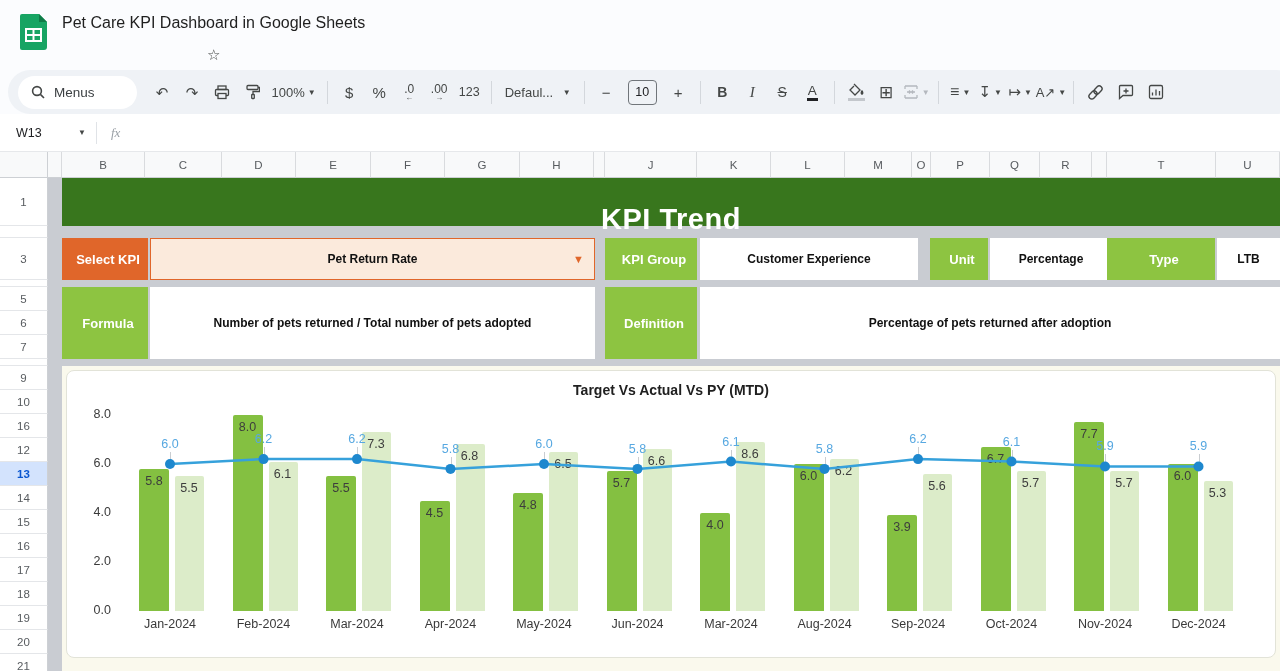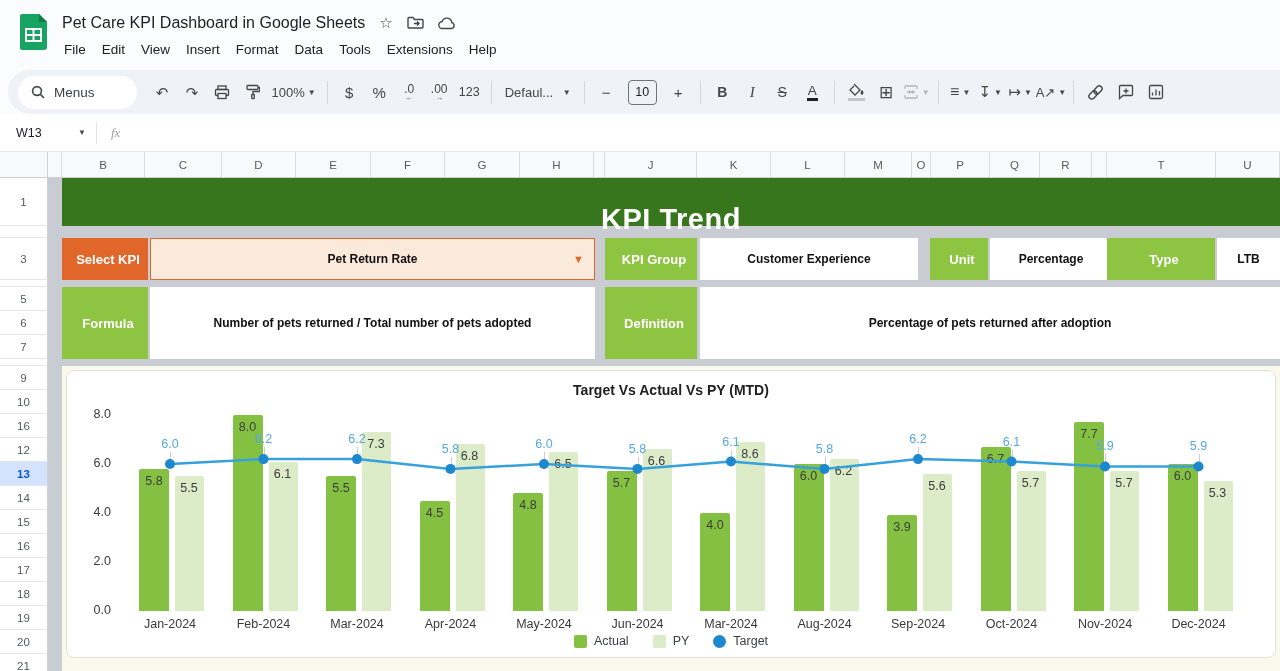--- a/index.html
+++ b/index.html
@@ -3,21 +3,21 @@
 <meta charset="utf-8">
 <style>
   * { margin:0; padding:0; box-sizing:border-box; }
   html,body { width:1280px; height:671px; overflow:hidden; background:#fff;
     font-family:"Liberation Sans", sans-serif; }
   .screen { position:relative; width:1280px; height:671px; background:#FBFCFE; }
 
   
   .appbar { position:absolute; top:0; left:0; right:0; height:64px; background:#FBFCFE; }
   .logo { position:absolute; left:20px; top:14px; }
-  .titlerow { position:absolute; left:62px; top:14px; display:flex; align-items:center; gap:14px; }
+  .titlerow { position:absolute; left:62px; top:14px; display:flex; align-items:center; gap:14px;flex-direction:column; }
   .doctitle { font-size:16px; color:#1f1f1f; }
   .doc-ic { color:#444746; font-size:15px; display:flex; align-items:center; }
   .menubar { position:absolute; left:56px; top:40px; display:flex; }
   .menu-item { font-size:13.5px; color:#202124; padding:2px 8px; border-radius:9px; cursor:default; }
 
   
   .toolbar { position:absolute; top:70px; left:8px; width:1290px; height:44px;
     background:#EFF2F6; border-radius:22px; display:flex; align-items:center;
     padding-left:10px; gap:1px; overflow:hidden; }
   .chip { background:#fff; border-radius:17px; height:33px; display:flex; align-items:center;
@@ -121,31 +121,20 @@
           <path d="M1 2.5 a1 1 0 0 1 1-1 h4 l1.5 2 H15 a1 1 0 0 1 1 1 V11 a1 1 0 0 1 -1 1 H2 a1 1 0 0 1 -1-1 z"></path>
           <path d="M7 7.5 h5 M10 5.5 l2 2 -2 2"></path>
         </svg>
       </span>
       <span class="doc-ic">
         <svg width="18" height="13" viewBox="0 0 18 13" fill="none" stroke="#444746" stroke-width="1.4">
           <path d="M4.5 11.5 a3.5 3.5 0 0 1 -.4-7 A5 5 0 0 1 13.8 5.6 a3 3 0 0 1 -.4 5.9 z"></path>
         </svg>
       </span>
     </div>
-    <div class="menubar">
-        <div class="menu-item" style="">File</div>
-        <div class="menu-item" style="">Edit</div>
-        <div class="menu-item" style="">View</div>
-        <div class="menu-item" style="">Insert</div>
-        <div class="menu-item" style="">Format</div>
-        <div class="menu-item" style="">Data</div>
-        <div class="menu-item" style="">Tools</div>
-        <div class="menu-item" style="">Extensions</div>
-        <div class="menu-item" style="">Help</div>
-      </div>
   </div>
 
   <div class="toolbar">
     <div class="chip">
       <svg width="14" height="14" viewBox="0 0 14 14" fill="none" stroke="#444746" stroke-width="1.6">
         <circle cx="6" cy="6" r="4.4"></circle>
           <line x1="9.4" y1="9.4" x2="13" y2="13"></line>
       </svg>
       <span>Menus</span>
     </div>
@@ -447,30 +436,16 @@
           <div class="tlabel" style="left: 270px; top: 61.1px; width: 40px;">6.2</div>
           <div class="tlabel" style="left: 363.5px; top: 70.9px; width: 40px;">5.8</div>
           <div class="tlabel" style="left: 457px; top: 66px; width: 40px;">6.0</div>
           <div class="tlabel" style="left: 550.5px; top: 70.9px; width: 40px;">5.8</div>
           <div class="tlabel" style="left: 644px; top: 63.55px; width: 40px;">6.1</div>
           <div class="tlabel" style="left: 737.5px; top: 70.9px; width: 40px;">5.8</div>
           <div class="tlabel" style="left: 831px; top: 61.1px; width: 40px;">6.2</div>
           <div class="tlabel" style="left: 924.5px; top: 63.55px; width: 40px;">6.1</div>
           <div class="tlabel" style="left: 1018px; top: 68.45px; width: 40px;">5.9</div>
           <div class="tlabel" style="left: 1111.5px; top: 68.45px; width: 40px;">5.9</div>
-          <div class="legend" style="">
-            <div class="leg-item" style="">
-              <span class="leg-sq" style="background: rgb(132, 192, 65);"></span>
-              <span>Actual</span>
-            </div>
-            <div class="leg-item" style="">
-              <span class="leg-sq" style="background: rgb(220, 236, 201);"></span>
-              <span>PY</span>
-            </div>
-            <div class="leg-item" style="">
-              <span class="leg-ci" style="background: rgb(30, 136, 206);"></span>
-              <span>Target</span>
-            </div>
-          </div>
         </div>
     </div>
   </div>
 </div>
 
 </body></html>

